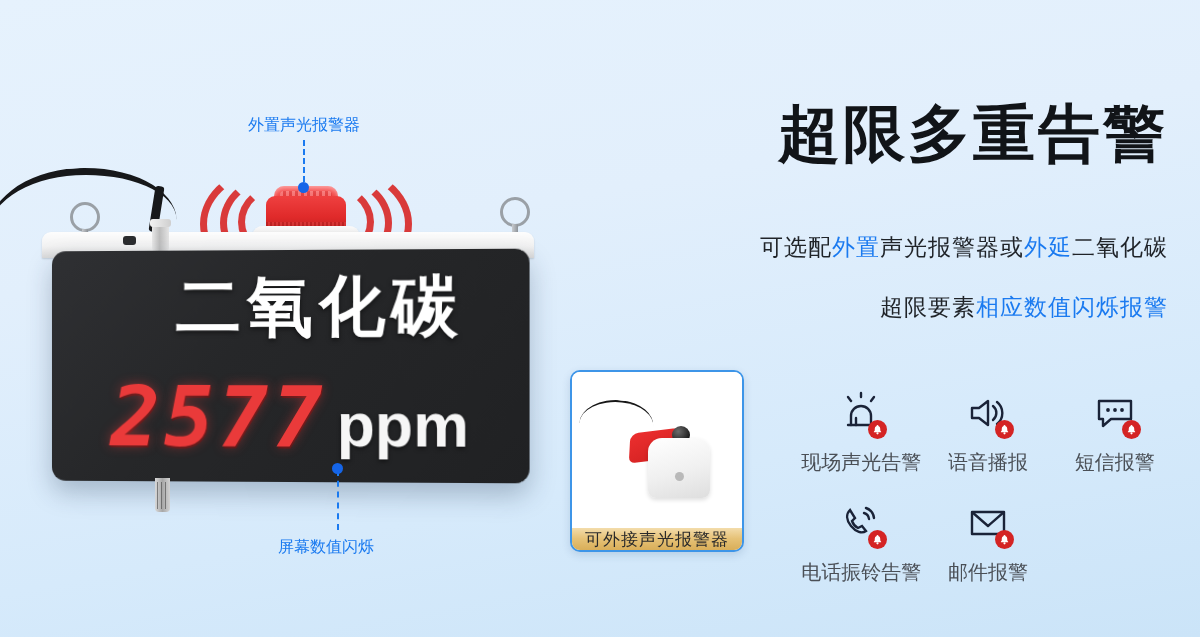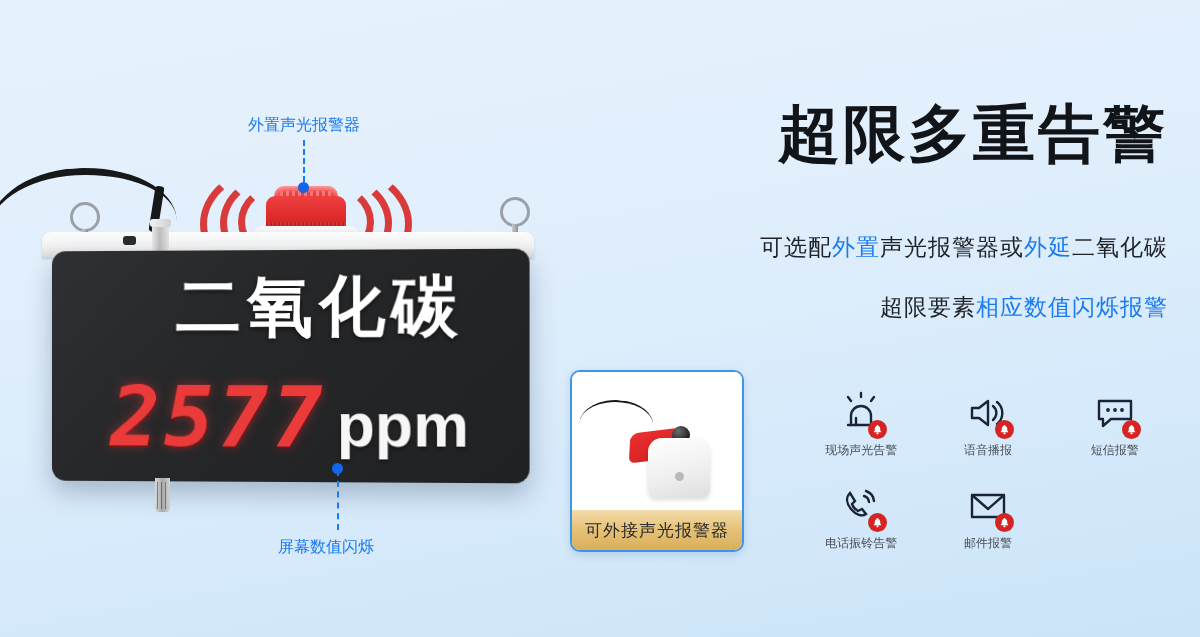--- a/index.html
+++ b/index.html
@@ -304,21 +304,21 @@
   .siren-knob {
     position: absolute;
     left: 100px; top: 54px;
     width: 18px; height: 18px;
     border-radius: 50%;
     background: radial-gradient(circle at 35% 30%, #6b6b6b, #1d1d1d 70%);
   }
   .inset-caption {
     position: absolute;
     left: 0; bottom: 0;
-    width: 100%; height: 40px;
+    width: 100%; height: 22px;
     background: linear-gradient(180deg, #f3dcab 0%, #e6c277 48%, #d9ae59 100%);
     display: flex;
     align-items: center;
     justify-content: center;
     font-size: 17px;
     color: #2b2b2b;
     letter-spacing: 1px;
     margin-top: 31px;
   }
 
@@ -375,22 +375,22 @@
     position: absolute;
     right: 2px; bottom: -1px;
     width: 19px; height: 19px;
     border-radius: 50%;
     background: #d42424;
     display: flex;
     align-items: center;
     justify-content: center;
   }
   .icon-caption {
-    margin-top: 4px;
-    font-size: 12px;
+    margin-top: 11px;
+    font-size: 20px;
     color: #4a4f56;
     white-space: nowrap;
   }
 </style>
 </head>
 <body>
 
 <div id="stage">
 
   <div id="product-area">

